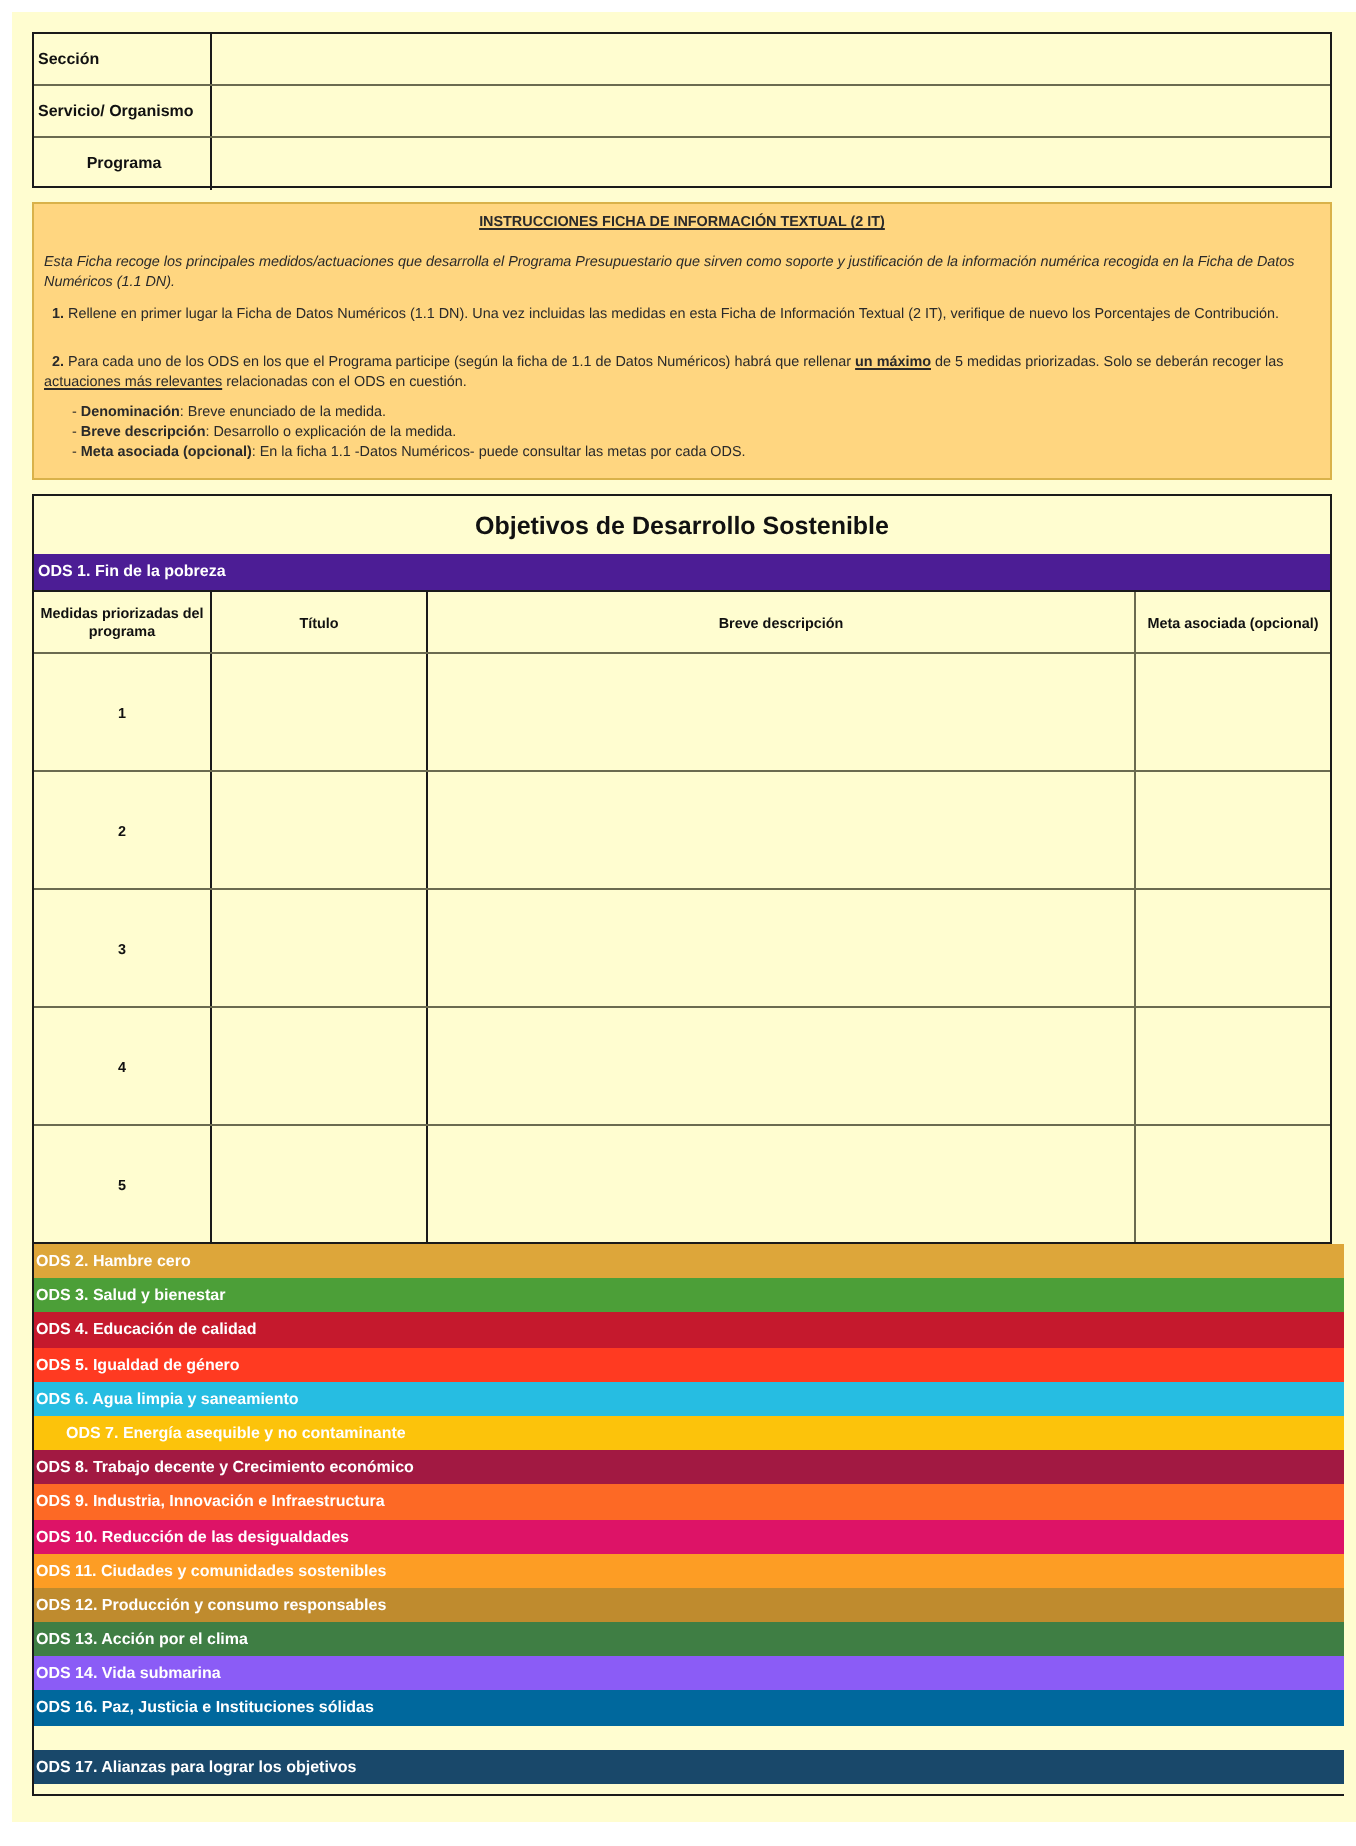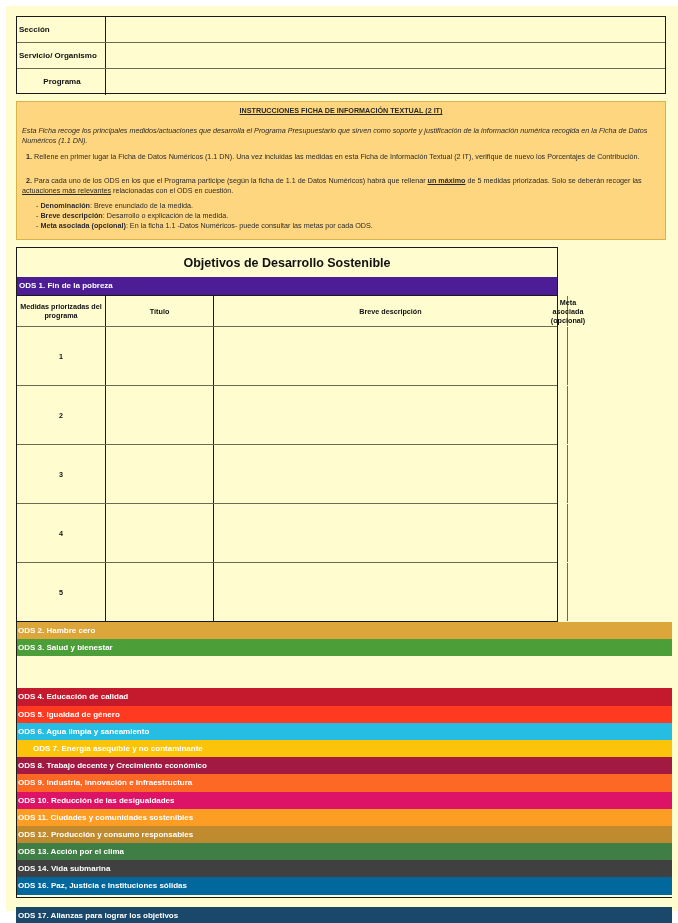--- a/index.html
+++ b/index.html
@@ -37,21 +37,21 @@
     font-weight: bold; text-decoration: underline; font-size: 7.2px;
   }
   .instr .p { position: absolute; left: 5px; right: 6px; }
   .instr .it { font-style: italic; }
   .instr b { font-weight: bold; }
   .instr u { text-decoration: underline; }
   .instr .bullet { position: absolute; left: 19px; }
 
   
   .ods {
-    position: absolute; left: 16px; top: 247px; width: 542px; height: 375px;
+    position: absolute; left: 16px; top: 247px; width: 650px; height: 375px;
     border: 1.5px solid #1a1a1a; box-sizing: border-box; background: #fffdd0;
   }
   .ods-title {
     position: absolute; left: 0; right: 0; top: 0; height: 29px;
     text-align: center; font-weight: bold; font-size: 12.5px; line-height: 31px; color: #111;
     border-bottom: 1px solid #6b6b50;
   }
   .ods1-bar {
     position: absolute; left: 0; right: 0; top: 29px; height: 18px;
     background: #f02b3c; color: #fff; font-weight: bold; font-size: 8px;
@@ -153,27 +153,27 @@
       <div class="cell c2"></div>
       <div class="cell c3"></div>
       <div class="cell c4"></div>
     </div>
   </div>
 </div>
 
 <div class="bars" id="ods-bars">
     <div class="bar" style="background: rgb(221, 166, 58);">ODS 2. Hambre cero</div>
     <div class="bar" style="background: rgb(76, 159, 56);">ODS 3. Salud y bienestar</div>
-    <div class="bar" style="background: rgb(197, 25, 45); margin-top: 32px;">ODS 4. Educación de calidad</div>
+    <div class="bar" style="background: rgb(197, 25, 45);">ODS 4. Educación de calidad</div>
     <div class="bar" style="background: rgb(255, 58, 33);">ODS 5. Igualdad de género</div>
     <div class="bar" style="background: rgb(38, 189, 226);">ODS 6. Agua limpia y saneamiento</div>
     <div class="bar" style="background: rgb(252, 195, 11); padding-left: 17px;">ODS 7. Energía asequible y no contaminante</div>
     <div class="bar" style="background: rgb(162, 25, 66);">ODS 8. Trabajo decente y Crecimiento económico</div>
     <div class="bar" style="background: rgb(253, 105, 37);">ODS 9. Industria, Innovación e Infraestructura</div>
     <div class="bar" style="background: rgb(221, 19, 103);">ODS 10. Reducción de las desigualdades</div>
     <div class="bar" style="background: rgb(253, 157, 36);">ODS 11. Ciudades y comunidades sostenibles</div>
     <div class="bar" style="background: rgb(191, 139, 46);">ODS 12. Producción y consumo responsables</div>
     <div class="bar" style="background: rgb(63, 126, 68);">ODS 13. Acción por el clima</div>
-    <div class="bar" style="background: #404040;">ODS 14. Vida submarina</div>
+    <div class="bar" style="background: #8b5cf6;">ODS 14. Vida submarina</div>
     <div class="bar" style="background: rgb(0, 104, 157);">ODS 16. Paz, Justicia e Instituciones sólidas</div>
     <div class="bar" style="background: rgb(25, 72, 106); margin-top: 12px;">ODS 17. Alianzas para lograr los objetivos</div>
   </div>
 <div class="bars-frame"></div>
 
 </body></html>

